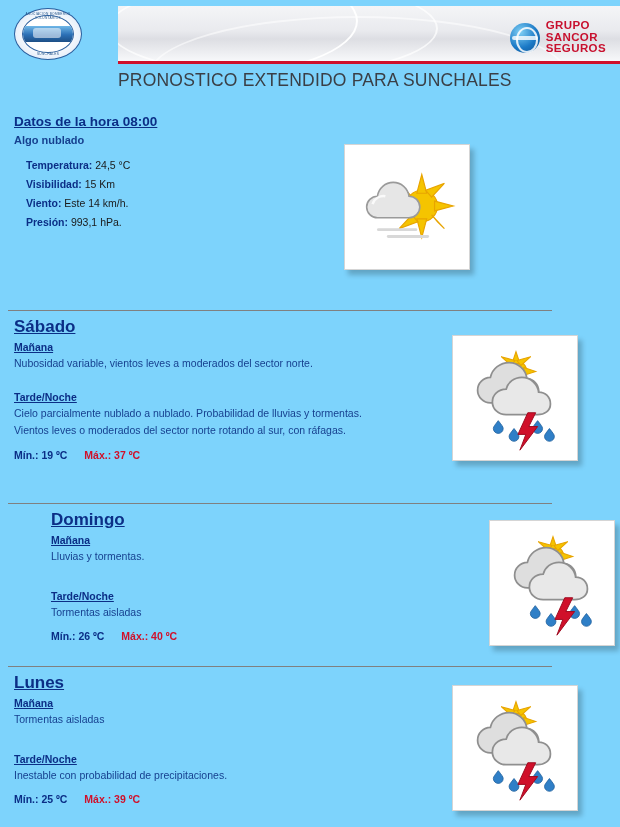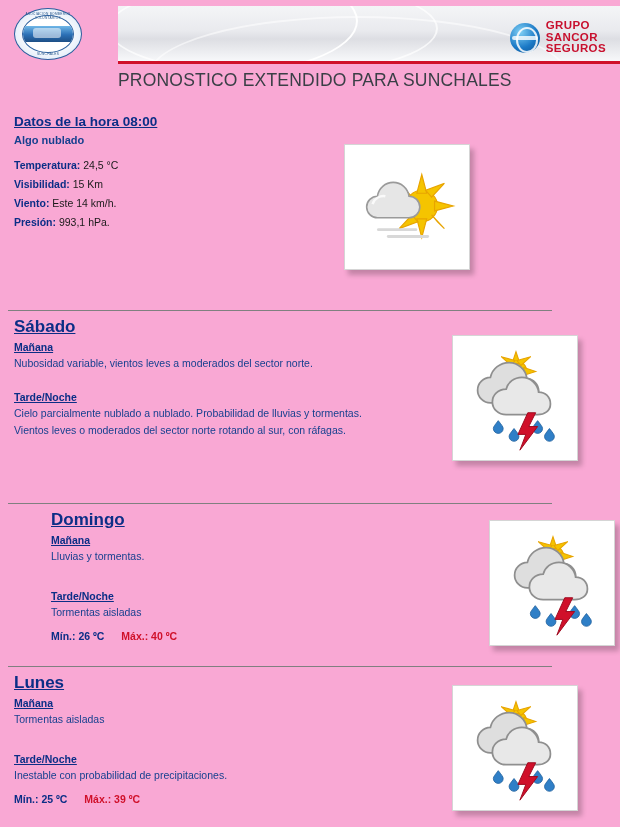--- a/index.html
+++ b/index.html
@@ -3,21 +3,21 @@
 <meta charset="utf-8">
 <style>
   * { box-sizing: border-box; }
   html, body {
     margin: 0; padding: 0;
     width: 620px; height: 827px;
     background: #ffffff;
     font-family: "Liberation Sans", sans-serif;
     overflow: hidden;
   }
-  .page { position: relative; width: 620px; height: 827px; background:#f9a8d4; }
+  .page { position: relative; width: 620px; height: 827px; background:#7dd3fc; }
 
   
   .header { position: relative; height: 66px; }
   .header-band {
     position: absolute; left: 118px; top: 6px; width: 502px; height: 58px;
     background: linear-gradient(180deg,#f4f5f7 0%, #e9eaee 45%, #dddee3 60%, #f7f8fa 100%);
     border-bottom: 3px solid #d0102a;
     overflow: hidden;
   }
   .swoosh1, .swoosh2, .swoosh3 {
@@ -88,21 +88,21 @@
   
   .content { position: absolute; left: 0; top: 100px; width: 560px; }
   .sec { position: relative; padding: 0 10px; }
   .hr { height: 0; border-top: 1px solid #808080; margin: 4px 8px 6px 8px; }
 
   .now-title {
     font-size: 13.5px; font-weight: bold; color: #0b2e86;
     text-decoration: underline; margin: 14px 0 0 4px;
   }
   .now-sub { font-size: 11px; font-weight: bold; color: #16408f; margin: 5px 0 0 4px; }
-  .now-list { margin: 13px 0 0 4px; }
+  .now-list { margin: 13px 0 0 16px; }
   .now-row { font-size: 10.5px; color: #1a1a1a; margin-bottom: 7px; }
   .now-row .lbl { color: #0b2e86; font-weight: bold; }
 
   .day-title {
     font-size: 17px; font-weight: bold; color: #0b2e86;
     text-decoration: underline; margin: 2px 0 2px 4px;
   }
   .part-label {
     font-size: 10.5px; font-weight: bold; color: #0b2e86;
     text-decoration: underline; margin: 4px 0 3px 4px;
@@ -216,20 +216,24 @@
     <div class="hr"></div>
 
     <div class="sec block" style="height:182px;">
       <div class="day-title">Sábado</div>
       <div class="part-label">Mañana</div>
       <div class="part-text">Nubosidad variable, vientos leves a moderados del sector norte.</div>
       <div style="height:14px"></div>
       <div class="part-label">Tarde/Noche</div>
       <div class="part-text">Cielo parcialmente nublado a nublado. Probabilidad de lluvias y tormentas.</div>
       <div class="part-text">Vientos leves o moderados del sector norte rotando al sur, con ráfagas.</div>
+      <div class="minmax">
+        <span class="mn">Mín.: 19 ºC</span>
+        <span class="mx">Máx.: 37 ºC</span>
+      </div>
 
       <div class="icon-card" id="card-sat">
         <svg viewBox="0 0 126 126" xmlns="http://www.w3.org/2000/svg">
           <g fill="#f5c400" stroke="#e8a400" stroke-width="1.1">
             <circle cx="64" cy="36" r="11"></circle>
             <polygon points="64,16 68,28 60,28"></polygon>
             <polygon points="84,36 72,40 72,32"></polygon>
             <polygon points="79,21 69,30 65,25"></polygon>
             <polygon points="49,21 59,30 63,25"></polygon>
             <polygon points="44,36 56,40 56,32"></polygon>

